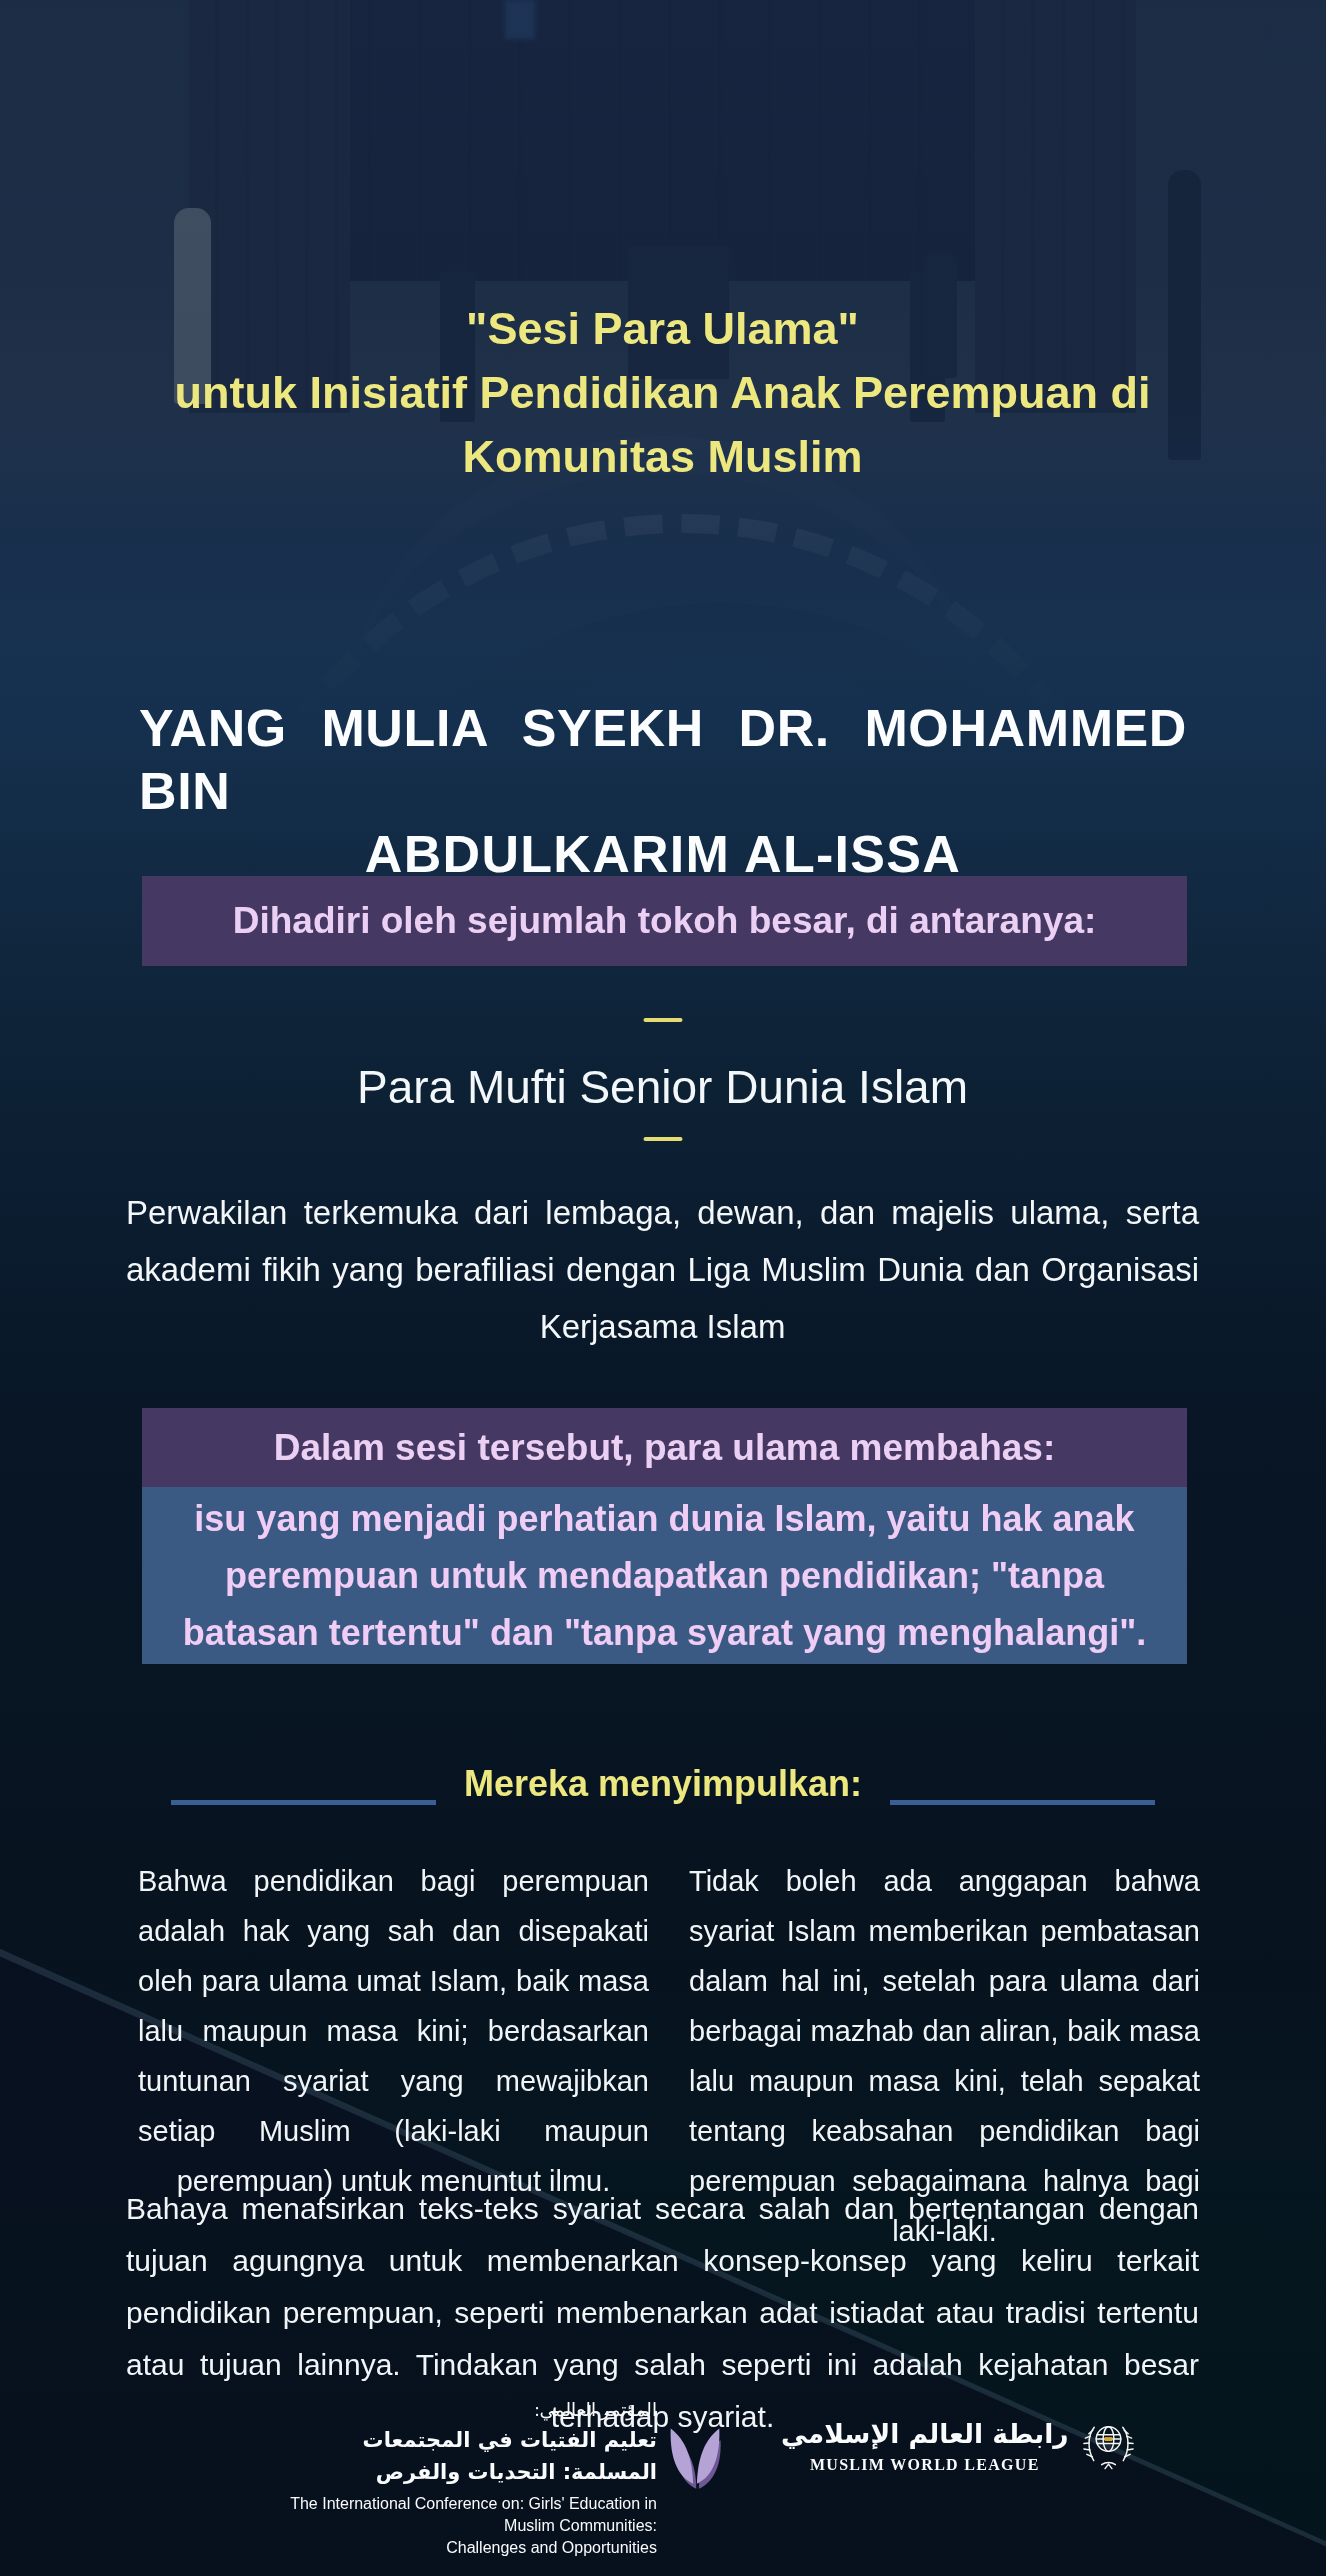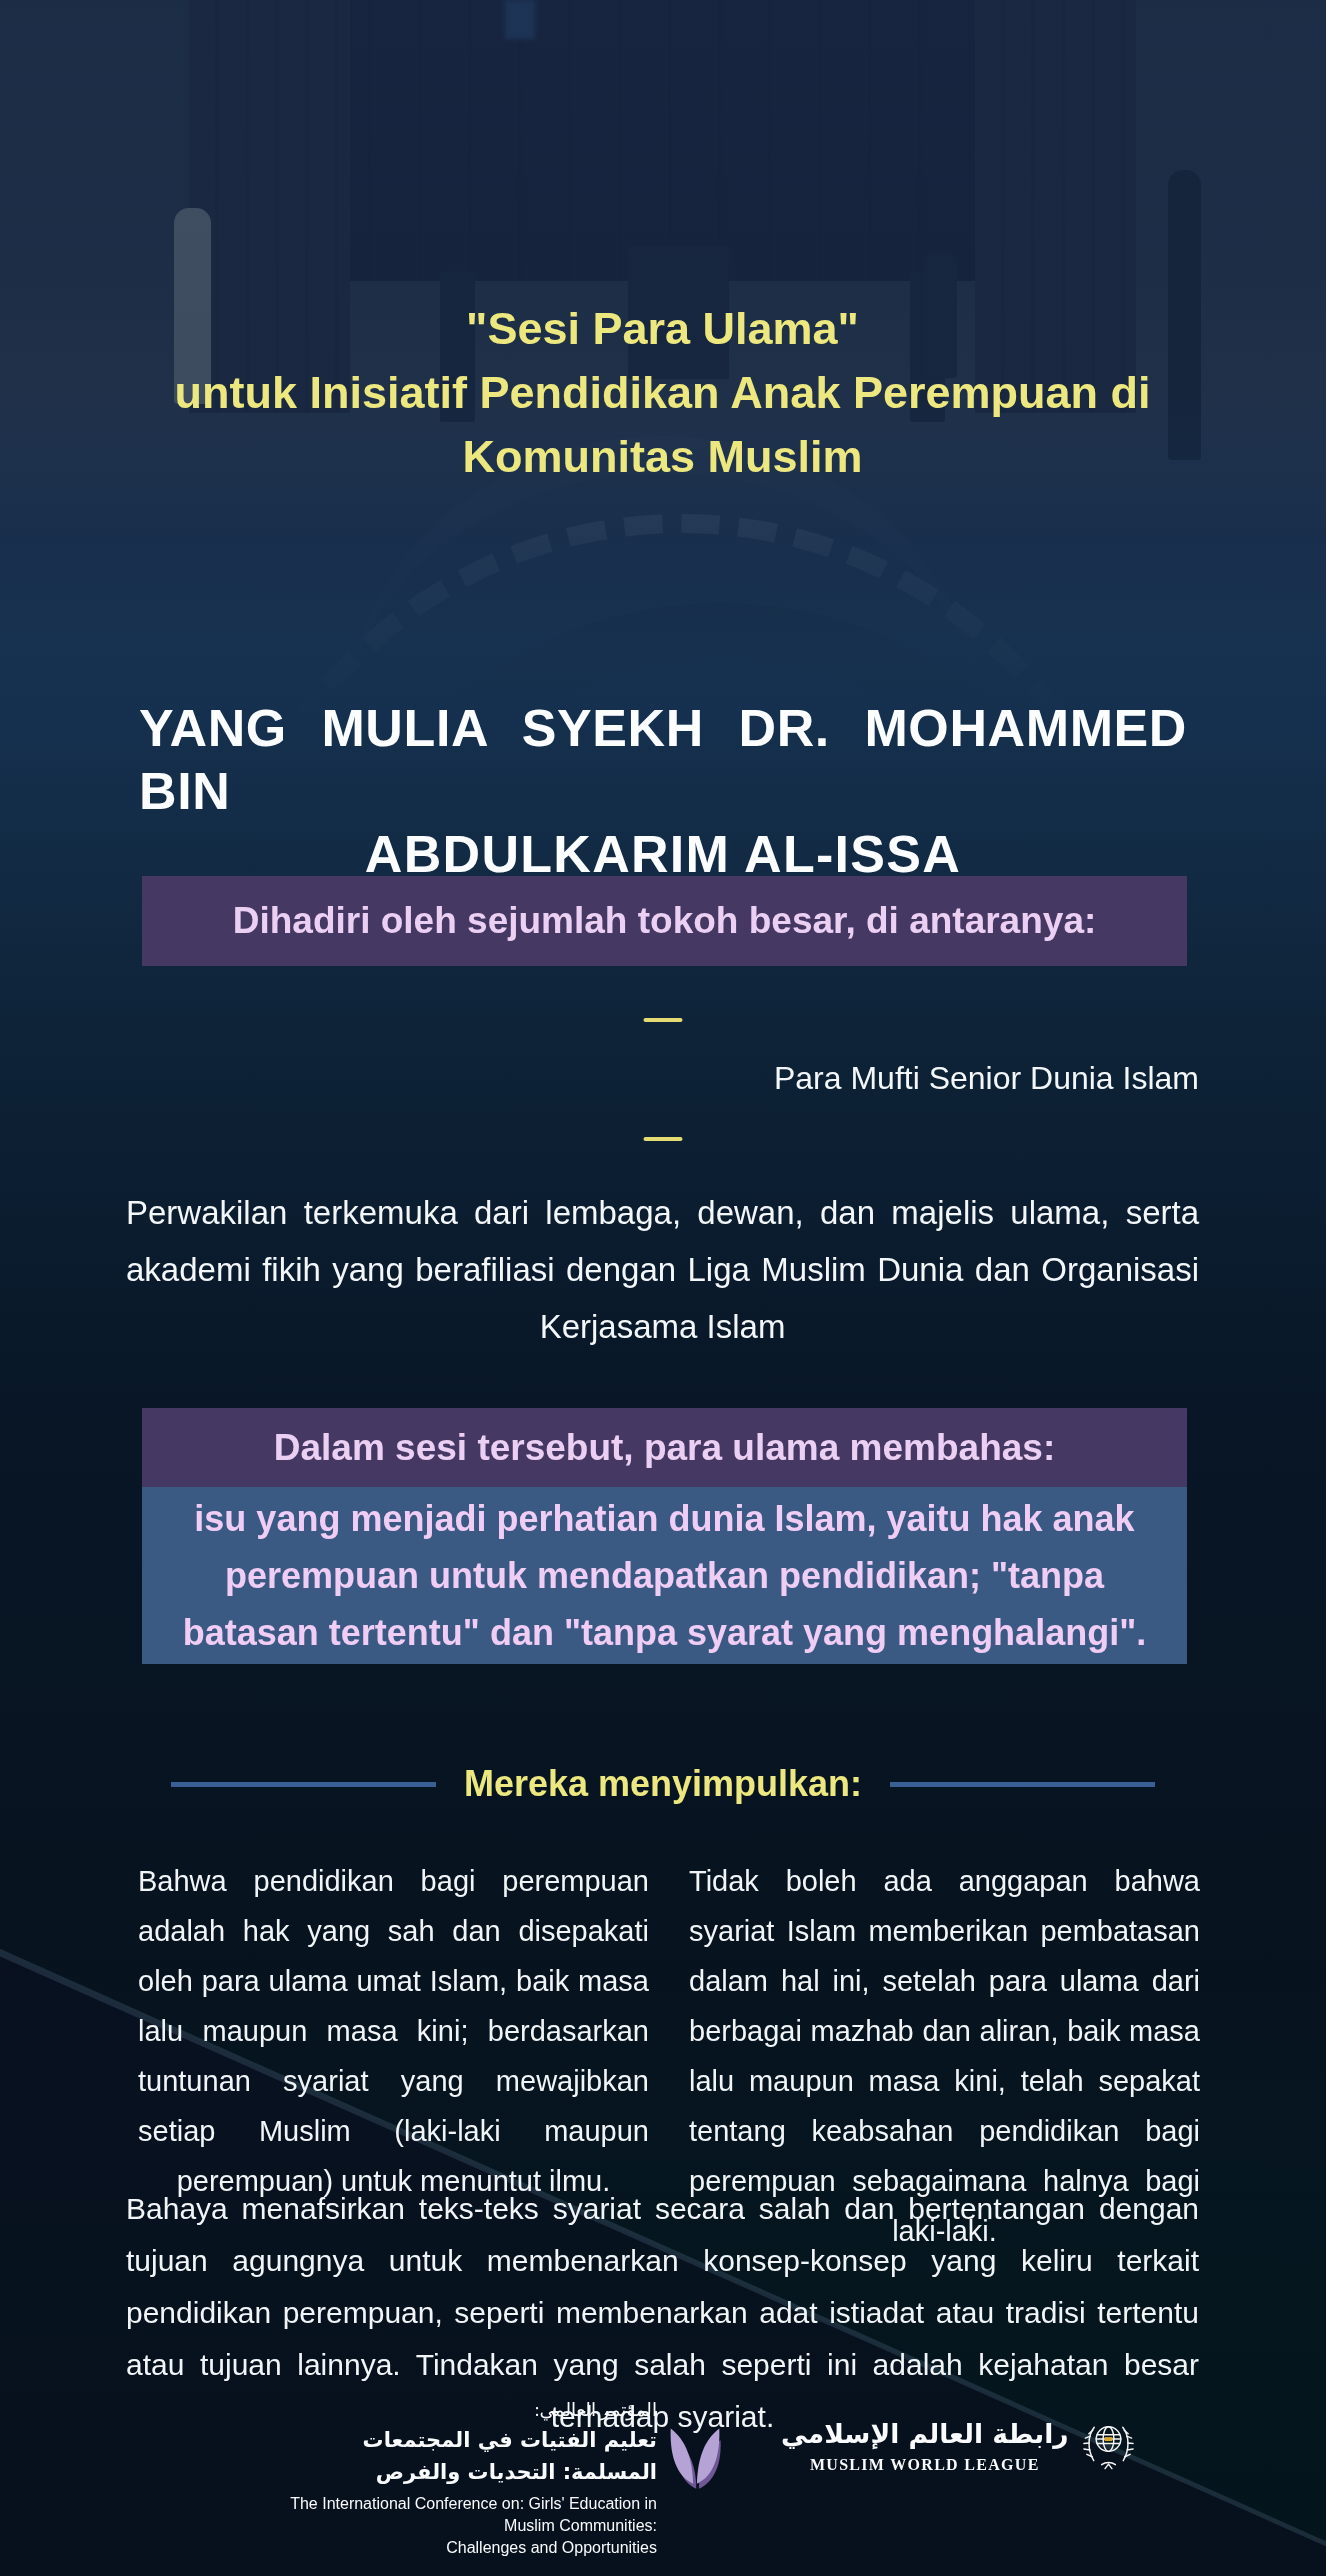--- a/index.html
+++ b/index.html
@@ -57,24 +57,24 @@
   .banner1{top:876px;height:90px;}
   .banner2{top:1408px;height:79px;}
   .bluebox{position:absolute;left:142px;top:1487px;width:1045px;height:177px;box-sizing:border-box;
       background:var(--panel_blue,#3A5A84);color:var(--panel_text,#F0CDF5);
       display:flex;align-items:center;justify-content:center;padding:6.3px 35px;
       font-size:36px;line-height:57px;font-weight:bold;text-align:center;}
   .dash{position:absolute;left:50%;transform:translateX(-50%);width:39px;height:4.4px;border-radius:2.5px;
       background:var(--divider_yellow,#E4DC72);}
   .dash1{top:1018px}.dash2{top:1137px}
   .item1{position:absolute;left:126px;top:1060px;width:1073px;margin:0;
-      font-size:32px;text-align:right;color:#F3F7F9;}
+      font-size:46px;text-align:center;color:#F3F7F9;}
   .para1{position:absolute;left:126px;top:1184px;width:1073px;margin:0;
       font-size:33px;line-height:57px;text-align:justify;text-align-last:center;color:#F3F7F9;}
-  .concl-head{position:absolute;left:0;top:1763px;width:1326px;display:flex;align-items:center;justify-content:center;gap:28px;}
+  .concl-head{position:absolute;left:0;top:1763px;width:1326px;display:flex;align-items:flex-end;justify-content:center;gap:28px;}
   .concl-head .hline{width:265px;height:5px;background:var(--line_blue,#3A5F94);}
   .concl-head .txt{font-size:36px;font-weight:bold;color:var(--accent_yellow,#ECE77E);}
   .col{position:absolute;top:1856px;width:511px;margin:0;
       font-size:29px;line-height:50px;text-align:justify;text-align-last:center;color:#F1F5F7;}
   .colL{left:138px}.colR{left:689px}
   .para2{position:absolute;left:126px;top:2183px;width:1073px;margin:0;
       font-size:30px;line-height:52px;text-align:justify;text-align-last:center;color:#F1F5F7;}
   
   .conf-text{position:absolute;left:265px;top:2396px;width:392px;text-align:right;color:#FAFBFC;}
   .conf-text .ar1{font-family:Liberation Serif, serif;direction:rtl;font-size:18.3px;line-height:28px;}

